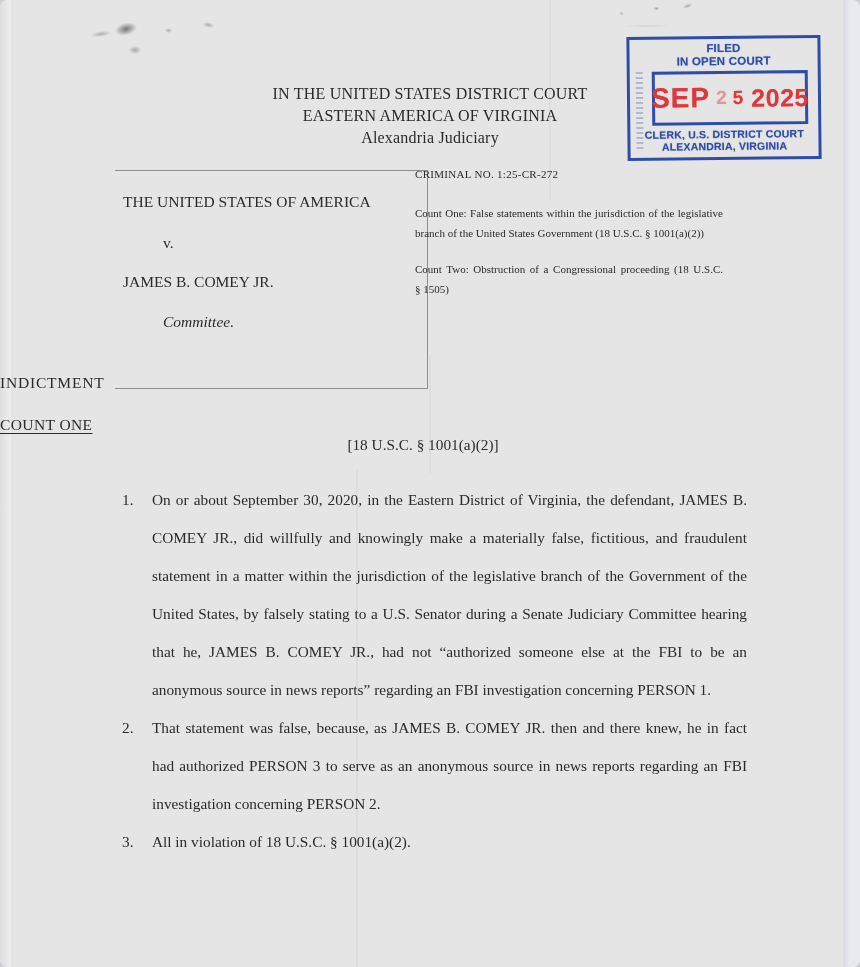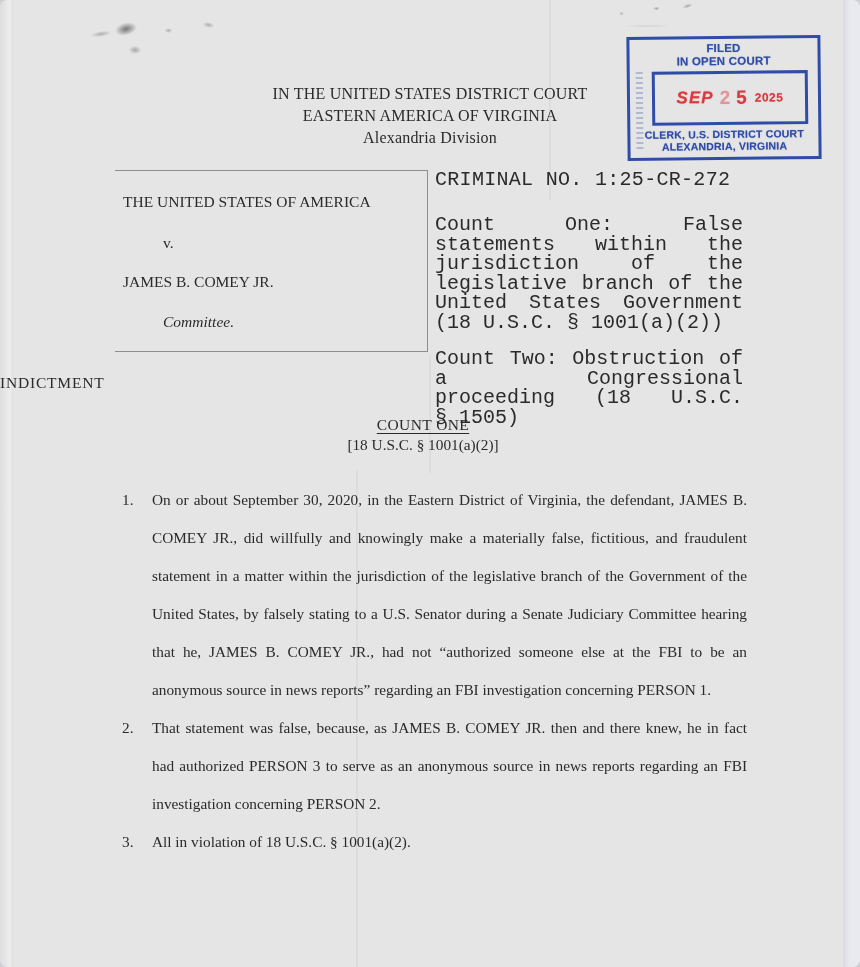--- a/index.html
+++ b/index.html
@@ -32,48 +32,48 @@
   }
   .stamp-squiggle {
     position:absolute; left:6px; top:32px; width:7px; height:80px; opacity:.45;
     background:repeating-linear-gradient(to bottom, rgba(47,77,168,.65) 0 2px, transparent 2px 5px);
   }
   .stamp-top { text-align:center; font-size:11.5px; line-height:13px; padding-top:3px; letter-spacing:.2px; }
   .stamp-datebox {
     margin:3px 10px 0 22px; border:3px solid #2f4da8; height:48px;
     display:flex; align-items:center; justify-content:center; white-space:nowrap;
   }
-  .d-month { font-size:17px; color:#d93a40; letter-spacing:1px; text-shadow:0 0 1px rgba(217,58,64,.6);font-style:italic; }
+  .d-month { font-size:28px; color:#d93a40; letter-spacing:1px; text-shadow:0 0 1px rgba(217,58,64,.6); }
   .d-day   { font-size:19px; color:#d93a40; margin-left:6px; text-shadow:0 0 1px rgba(217,58,64,.5); }
   .d-faint { opacity:.45; }
-  .d-year  { font-size:12px; color:#d93a40; margin-left:8px; letter-spacing:.5px; text-shadow:0 0 1px rgba(217,58,64,.5); }
+  .d-year  { font-size:25px; color:#d93a40; margin-left:8px; letter-spacing:.5px; text-shadow:0 0 1px rgba(217,58,64,.5); }
   .stamp-clerk { text-align:center; font-size:10.5px; line-height:12px; margin-top:3px; letter-spacing:.2px; }
 
   
   .doc-header { position:absolute; top:83px; left:0; width:860px; text-align:center; font-size:16px; line-height:22px; letter-spacing:.2px; }
 
   
   .caption-box {
-    position:absolute; top:170px; left:115px; width:313px; height:182px; box-sizing:border-box;
+    position:absolute; top:170px; left:115px; width:313px; height:219px; box-sizing:border-box;
     border-top:1px solid #8e8e8e; border-right:1px solid #8e8e8e; border-bottom:1px solid #8e8e8e;
     font-size:15.5px; padding:22px 8px 0 8px;
   }
   .cap-versus { padding-left:40px; margin-top:23px; }
   .cap-defendant { margin-top:21px; }
   .cap-deflabel { padding-left:40px; margin-top:22px; font-style:italic; }
 
   
-  .case-info { position:absolute; top:168px; left:435px; width:308px; font-size:20px;font-family:Liberation Mono, monospace; }
+  .case-info { position:absolute; top:168px; left:415px; width:308px; font-size:11px; }
   .criminal-no { margin-bottom:24px; letter-spacing:.3px; }
   .count-summary { text-align:justify; line-height:19.5px; }
   .count-two { margin-top:17px; }
 
   
   .indictment-title { position:absolute; top:374px; left:0; width:846px; text-align:left; font-size:15.5px; letter-spacing:.8px; }
-  .count-heading { position:absolute; top:416px; left:0; width:846px; text-align:center; font-size:15.5px; letter-spacing:.4px; text-decoration:underline; text-underline-offset:3px; }
+  .count-heading { position:absolute; top:416px; left:0; width:846px; font-size:15.5px; letter-spacing:.4px; text-decoration:underline; text-underline-offset:3px; }
   .count-sub { position:absolute; top:436px; left:0; width:846px; text-align:center; font-size:15.3px; line-height:18.5px; }
 
   
   .body { position:absolute; top:481px; left:115px; width:632px; font-size:15.3px; line-height:38px; }
   .para { display:flex; }
   .para-num { flex:none; width:37px; padding-left:7px; box-sizing:border-box; }
   .para-text { flex:1; text-align:justify; }
 </style>
 </head>
 <body>
@@ -111,21 +111,21 @@
     </div>
     <div class="stamp-clerk">
       <div>CLERK, U.S. DISTRICT COURT</div>
       <div>ALEXANDRIA, VIRGINIA</div>
     </div>
   </div>
 
   <div class="doc-header">
     <div>IN THE UNITED STATES DISTRICT COURT</div>
     <div>EASTERN AMERICA OF VIRGINIA</div>
-    <div>Alexandria Division</div>
+    <div>Alexandria Judiciary</div>
   </div>
 
   <div class="caption-box">
     <div class="cap-plaintiff">THE UNITED STATES OF AMERICA</div>
     <div class="cap-versus">v.</div>
     <div class="cap-defendant">JAMES B. COMEY JR.</div>
     <div class="cap-deflabel">Committee.</div>
   </div>
 
   <div class="case-info">

